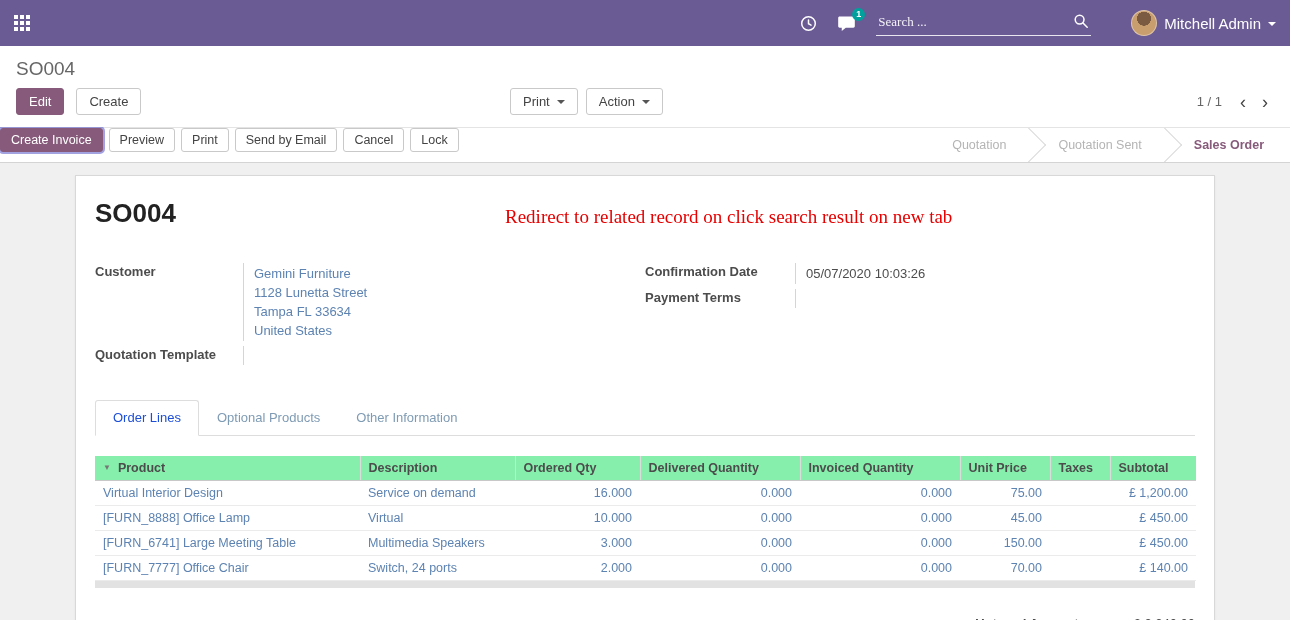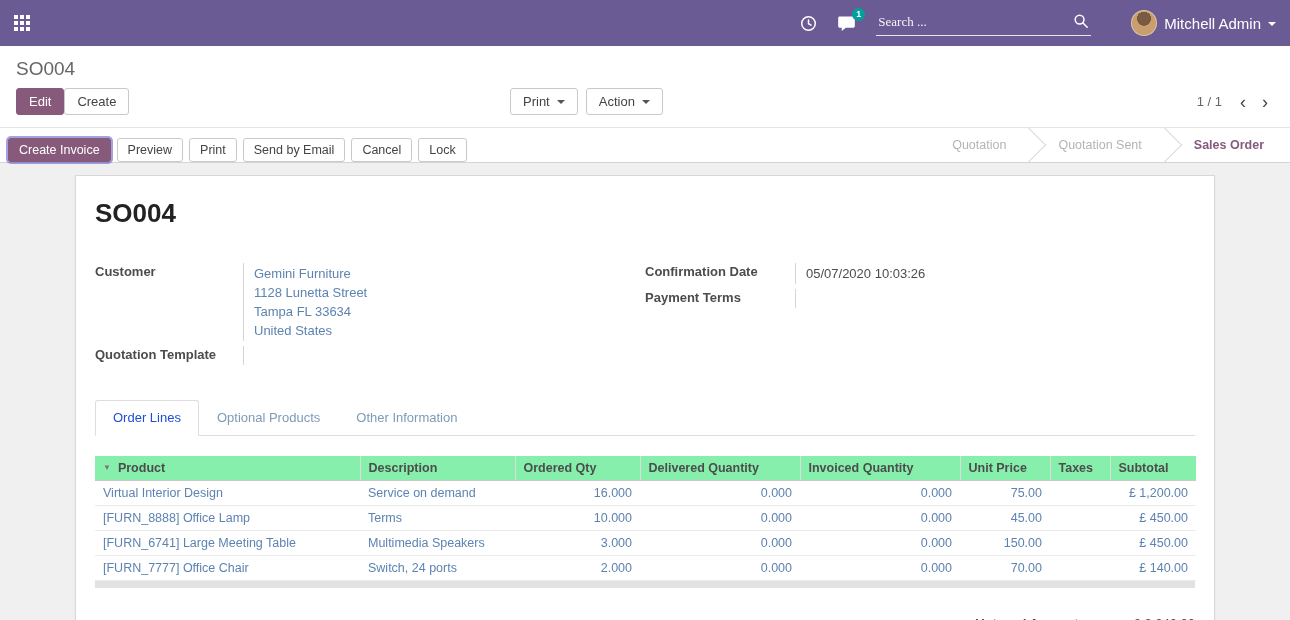--- a/index.html
+++ b/index.html
@@ -26,28 +26,28 @@
   .avatar{width:26px;height:26px;border-radius:50%;background:radial-gradient(circle at 50% 32%,#7a5a40 0 34%,#c99e6f 35% 100%);border:1px solid rgba(255,255,255,.4);}
   .user-name{font-size:15px;color:#fff;}
   .caret-w{width:0;height:0;border-left:4px solid transparent;border-right:4px solid transparent;border-top:4px solid #fff;margin-top:2px;}
   
   .crumb-row{background:#fff;padding:12px 16px 4px;}
   .crumb{font-size:19px;color:#666;}
   .control-row{background:#fff;padding:4px 16px 12px;display:flex;align-items:center;position:relative;}
   .btn{font-size:13px;padding:5px 12px;border-radius:3px;border:1px solid transparent;background:#fff;color:#444;cursor:pointer;font-family:"Liberation Sans",sans-serif;}
   .btn-outline{border-color:#c9c9c9;}
   .btn-primary{background:var(--primary);border-color:var(--primary);color:#fff;}
-  .left-btns{display:flex;gap:0;}
+  .left-btns{display:flex;gap:12px;}
   .center-btns{position:absolute;left:510px;display:flex;gap:8px;}
   .caret-d{display:inline-block;width:0;height:0;border-left:4px solid transparent;border-right:4px solid transparent;border-top:4px solid #555;margin-left:7px;vertical-align:2px;}
   .pager{margin-left:auto;display:flex;align-items:center;gap:4px;}
   .pager-val{font-size:13px;color:#666;margin-right:8px;}
   .pager-btn{background:none;border:none;font-size:18px;color:#444;cursor:pointer;padding:0 6px;line-height:1;}
   
-  .status-row{background:#fff;border-top:1px solid #e4e4e4;border-bottom:1px solid #d4d4d4;height:36px;display:flex;align-items:flex-end;padding-left:8px;}
+  .status-row{background:#fff;border-top:1px solid #e4e4e4;border-bottom:1px solid #d4d4d4;height:36px;display:flex;align-items:flex-start;padding-left:0;}
   .status-btns{display:flex;gap:6px;align-items:center;}
   .btn-sm{font-size:12.5px;padding:4px 10px;}
   .focus-ring{box-shadow:0 0 0 2px rgba(85,85,200,.55);}
   .stages{margin-left:auto;display:flex;align-items:stretch;height:100%;overflow:hidden;}
   .stage{display:flex;align-items:center;padding:0 26px;font-size:12.5px;color:#b4b4b4;position:relative;cursor:pointer;background:#fff;}
   .stage:not(:last-child)::after{content:'';position:absolute;right:-9px;top:50%;width:24px;height:24px;transform:translateY(-50%) rotate(45deg);border-top:1px solid #d9d9d9;border-right:1px solid #d9d9d9;background:transparent;z-index:2;}
   .stage.active{color:var(--primary);font-weight:700;}
   
   .sheet{margin:12px 75px 0;background:#fff;border:1px solid #d8d8d8;box-shadow:0 1px 2px rgba(0,0,0,.06);padding:22px 19px 40px;position:relative;min-height:540px;}
   .sheet-title{font-size:26px;font-weight:700;color:#222;margin:0;}
@@ -153,20 +153,21 @@
   </div>
   <div class="stages">
     <div class="stage">Quotation</div>
     <div class="stage">Quotation Sent</div>
     <div class="stage active">Sales Order</div>
   </div>
 </div>
 
 <div class="sheet">
   <h1 class="sheet-title">SO004</h1>
+  <div class="annotation">Redirect to related record on click search result on new tab</div>
 
   <div class="groups">
     <div class="o-group left">
       <div class="field-row">
         <div class="field-label">Customer</div>
         <div class="field-value">
           <div class="addr-line">Gemini Furniture</div>
           <div class="addr-line">1128 Lunetta Street</div>
           <div class="addr-line">Tampa FL 33634</div>
           <div class="addr-line">United States</div>
@@ -224,21 +225,21 @@
         <td>Service on demand</td>
         <td class="num">16.000</td>
         <td class="num">0.000</td>
         <td class="num">0.000</td>
         <td class="num">75.00</td>
         <td></td>
         <td class="num">£ 1,200.00</td>
       </tr>
       <tr>
         <td>[FURN_8888] Office Lamp</td>
-        <td>Terms</td>
+        <td>Virtual</td>
         <td class="num">10.000</td>
         <td class="num">0.000</td>
         <td class="num">0.000</td>
         <td class="num">45.00</td>
         <td></td>
         <td class="num">£ 450.00</td>
       </tr>
       <tr>
         <td>[FURN_6741] Large Meeting Table</td>
         <td>Multimedia Speakers</td>

